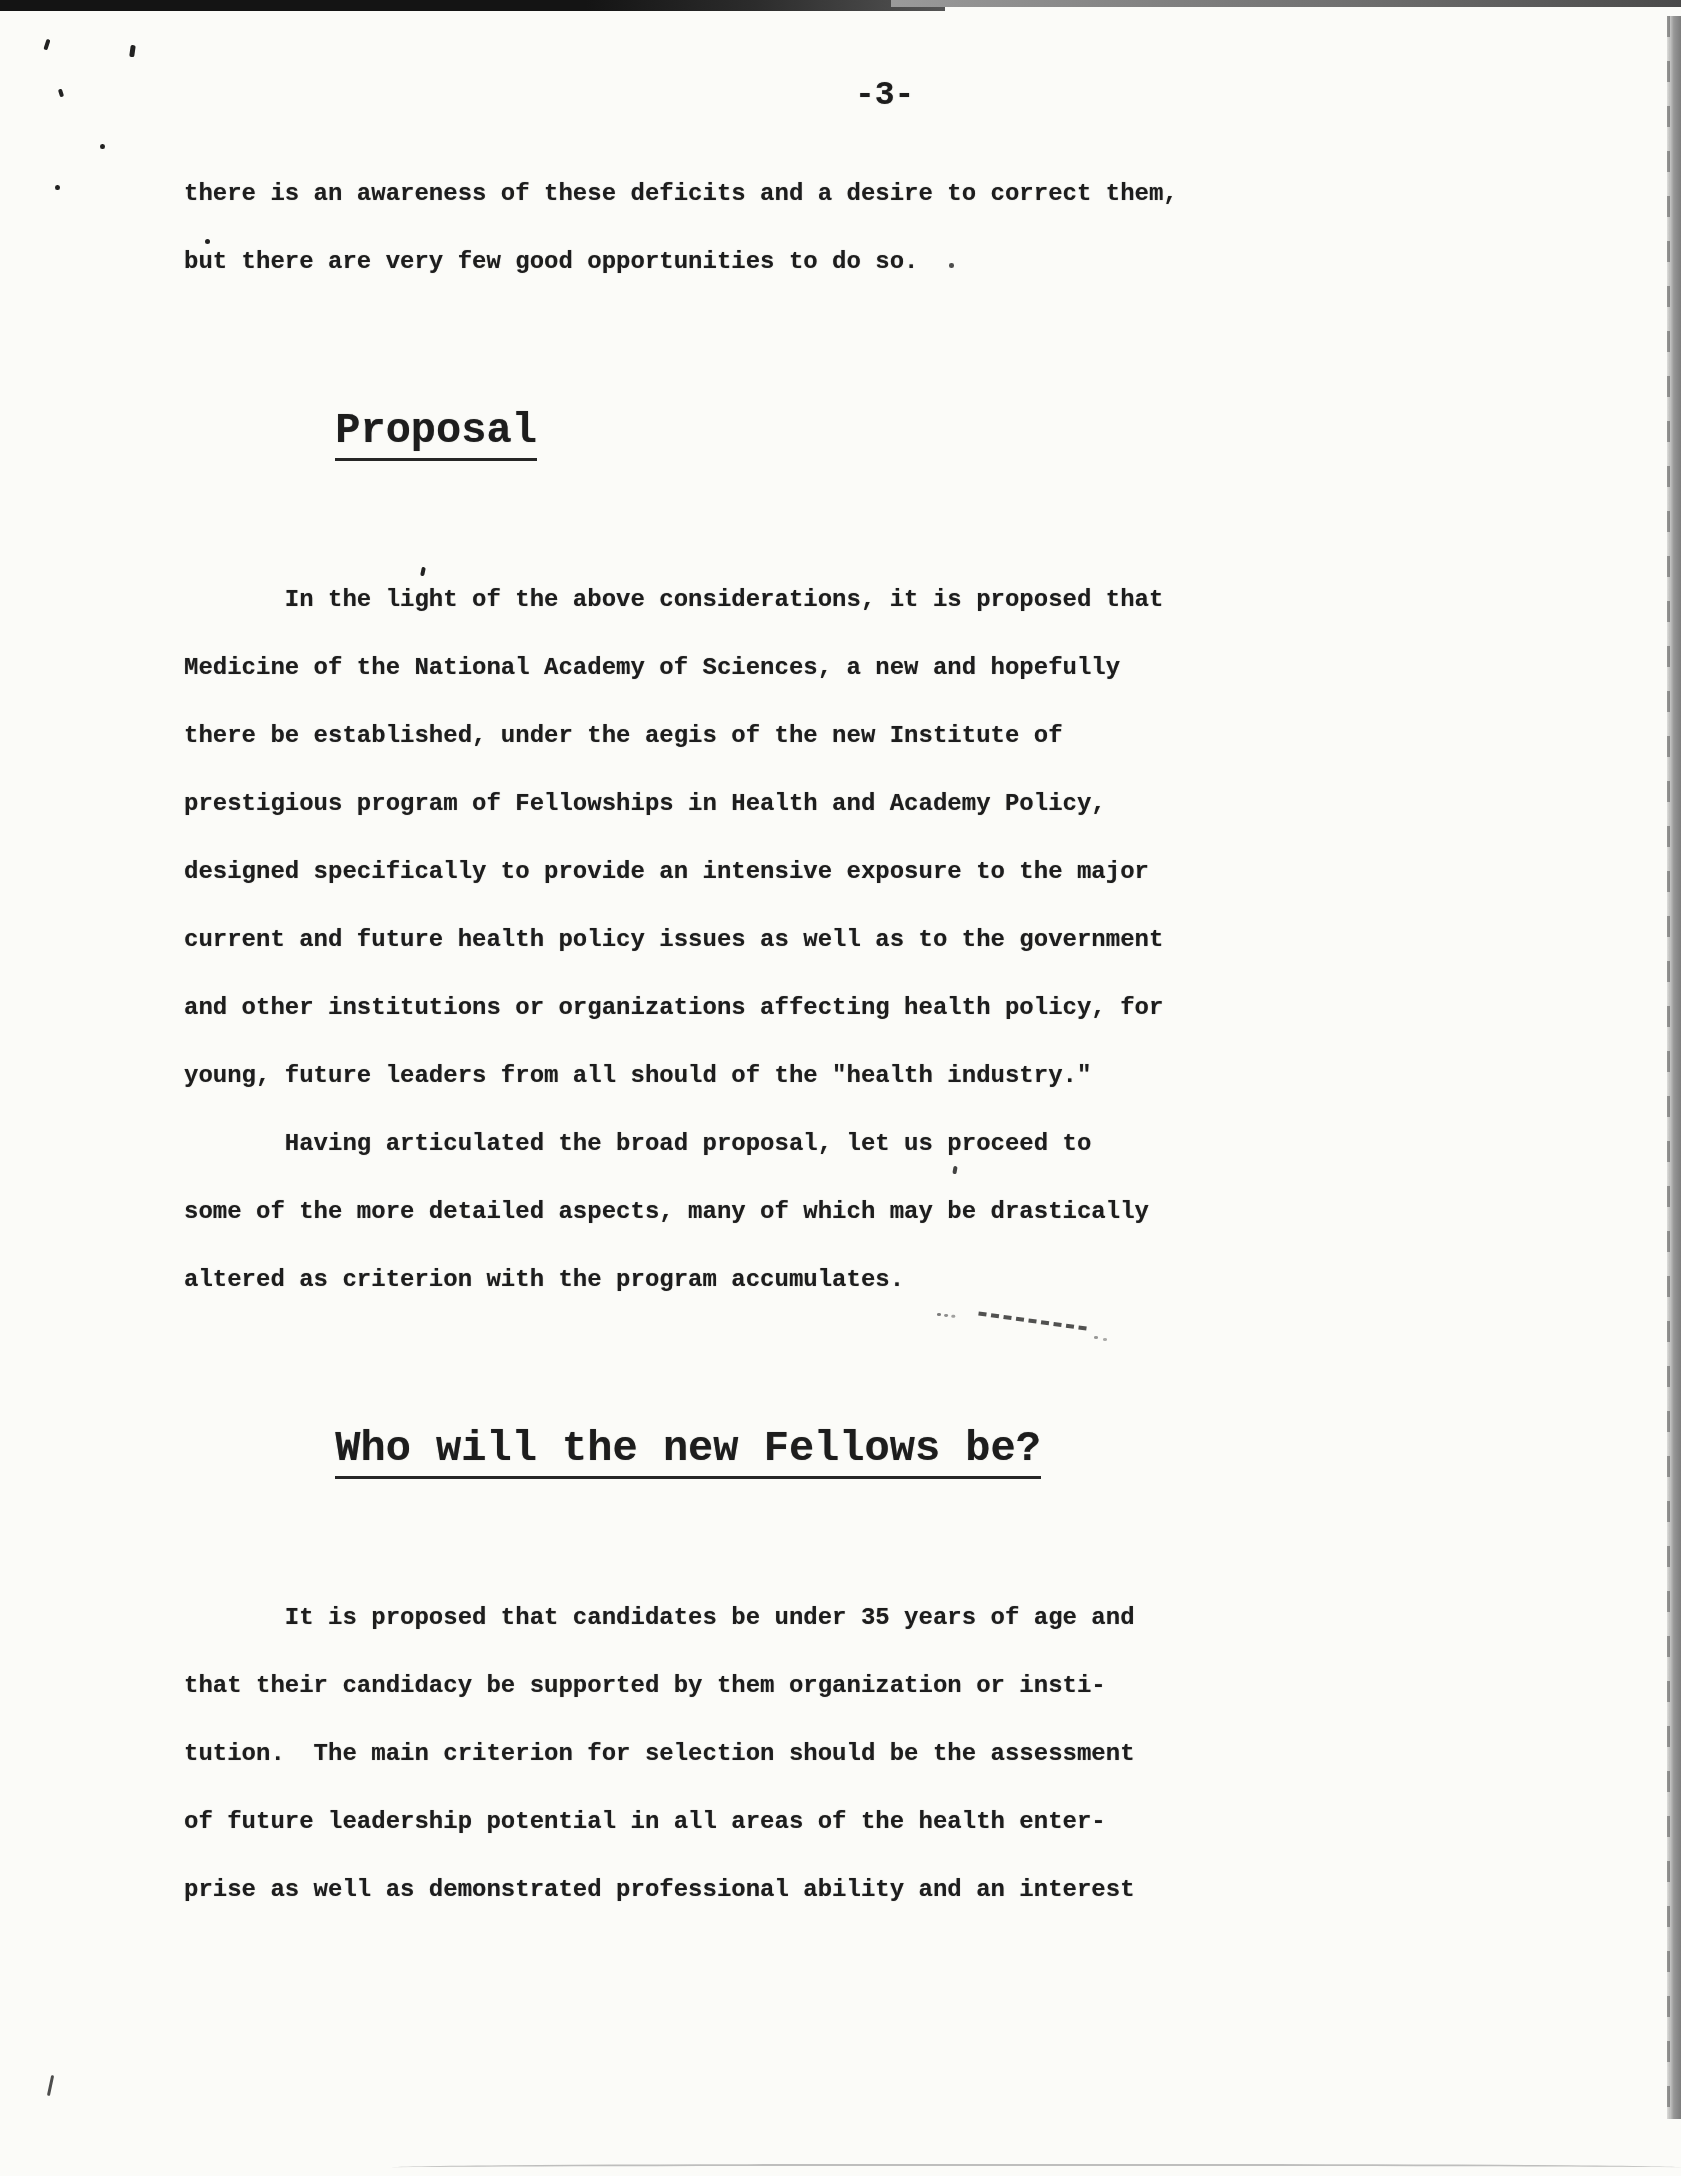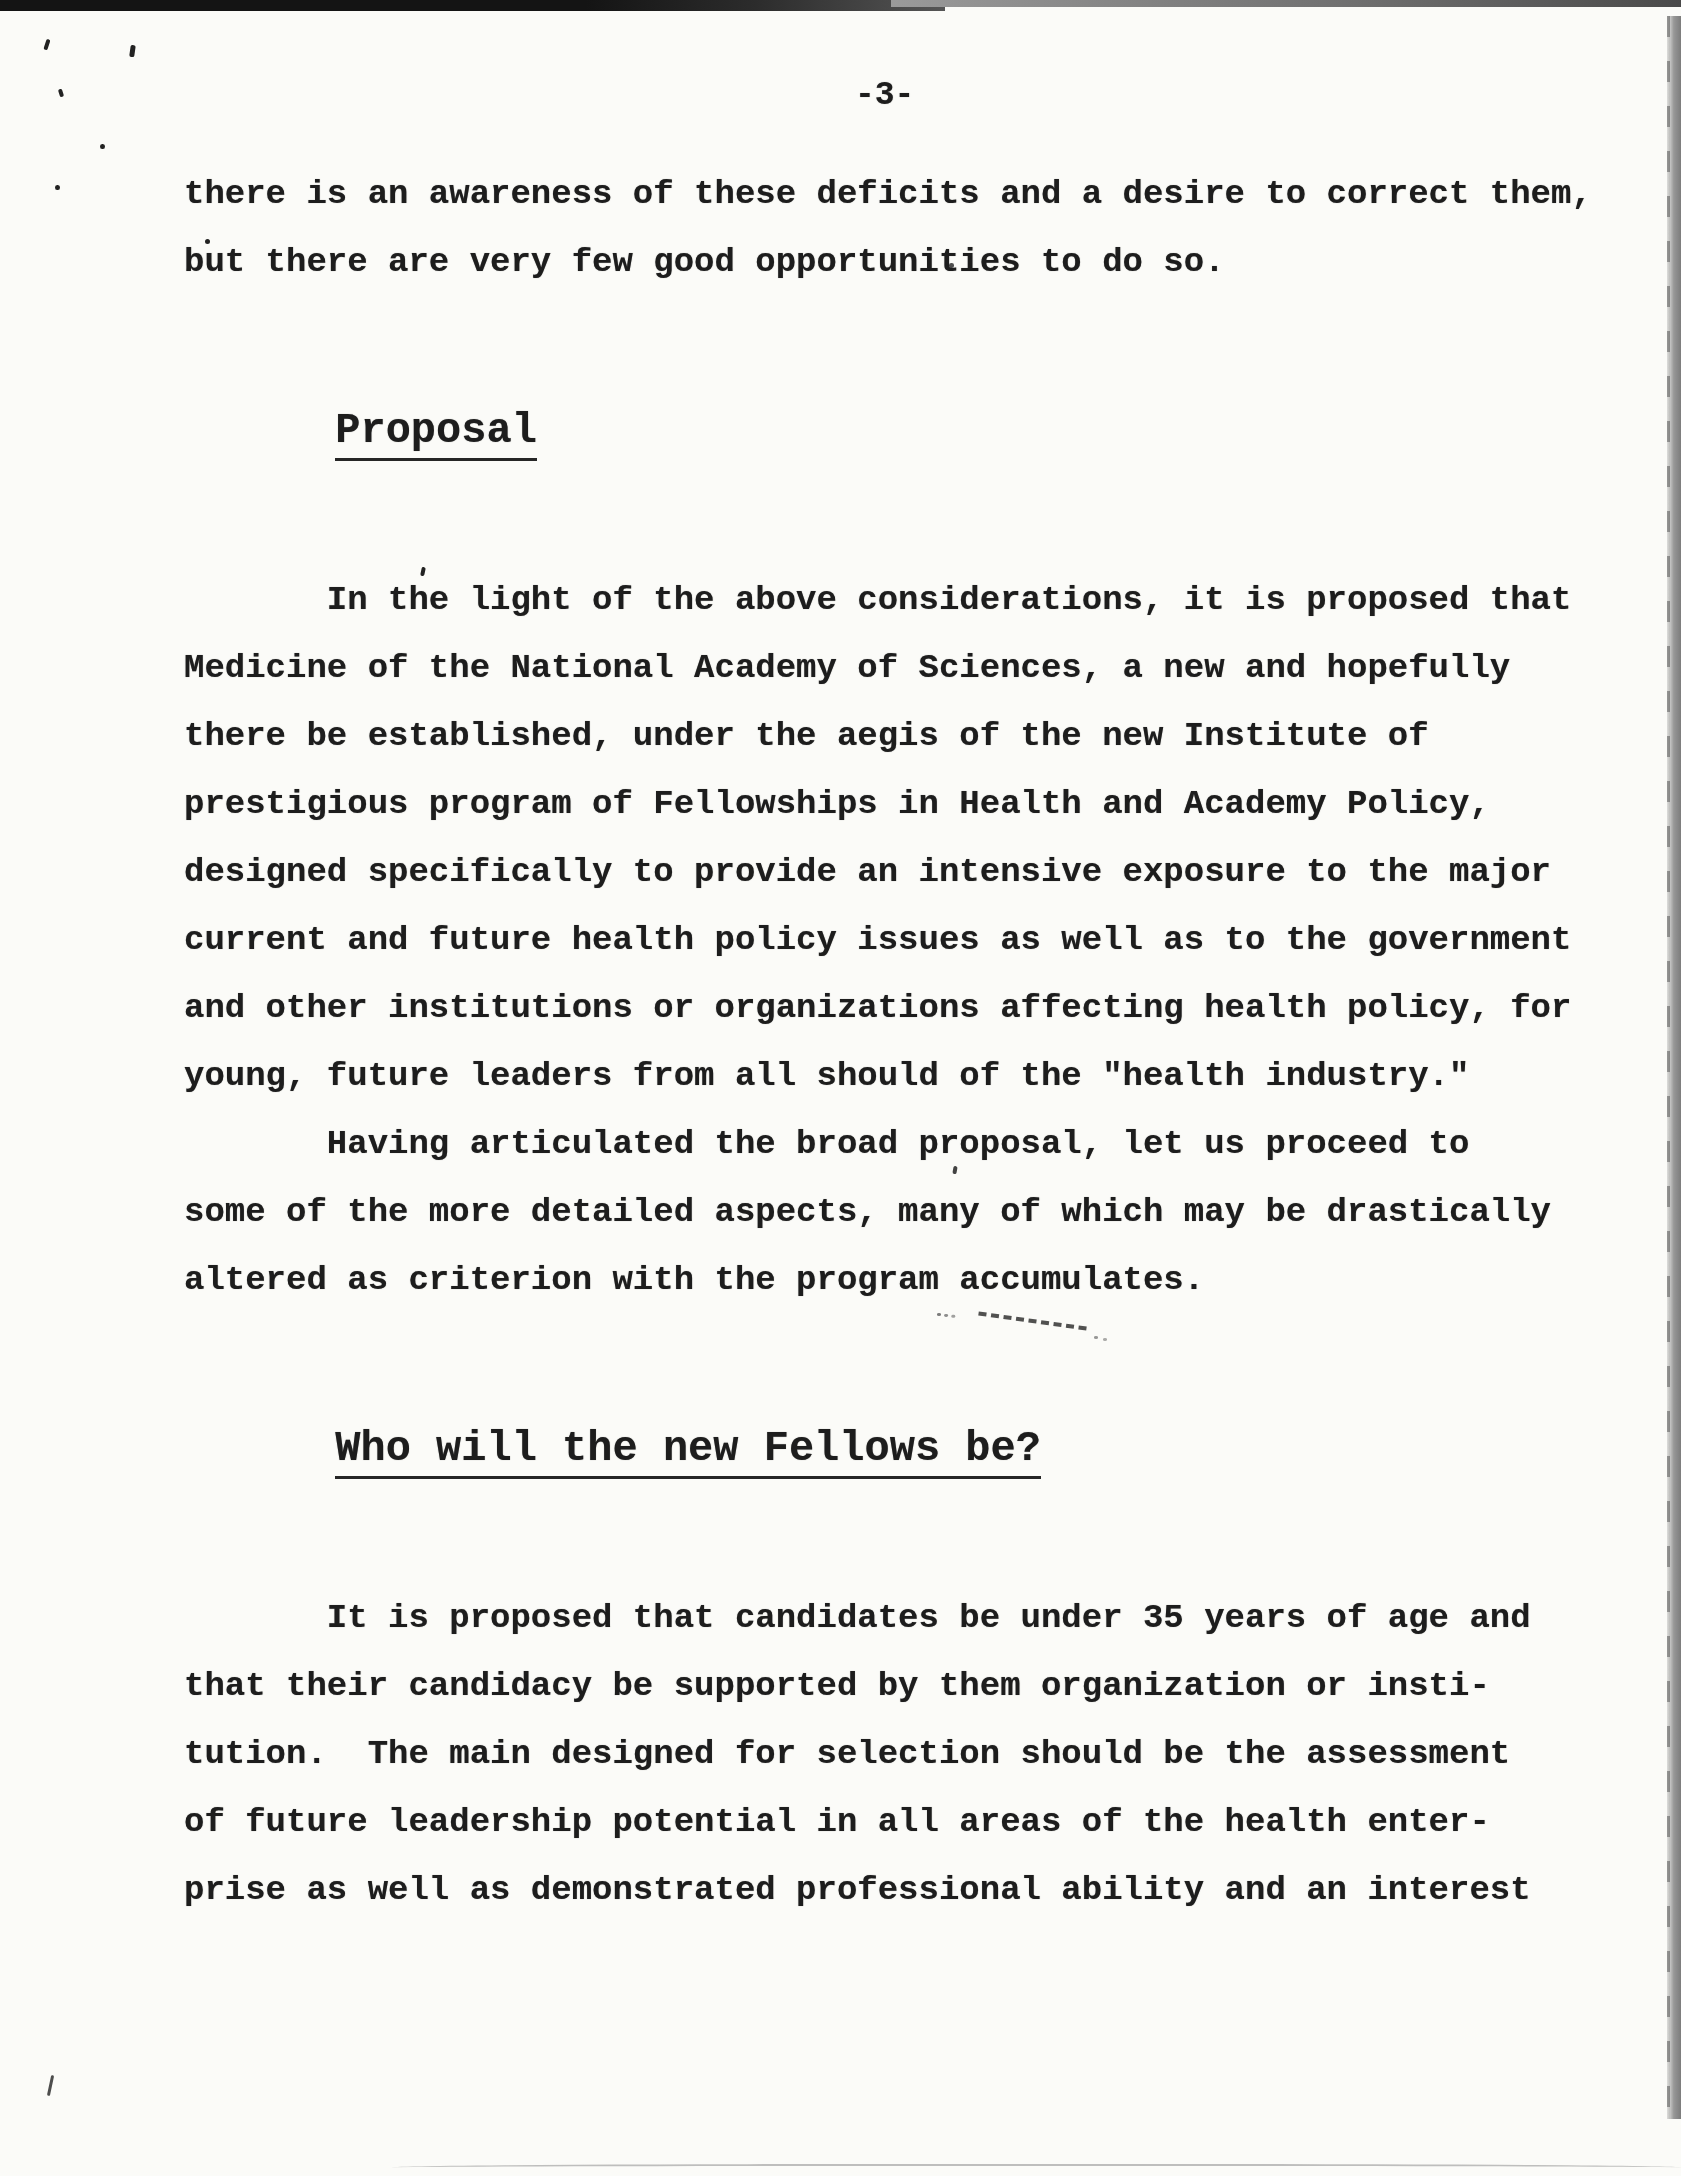--- a/index.html
+++ b/index.html
@@ -19,21 +19,21 @@
   .pageno {
     position: absolute; top: 77px; left: 855px;
     font-size: 33px; font-weight: bold;
     text-shadow: 0 0 0.9px rgba(25,25,25,.5);
     white-space: pre;
   }
   .content {
     position: absolute; left: 184px; top: 160px; width: 1444px;
   }
   .line {
-    font-size: 34px; line-height: 68px; font-weight: bold;
+    font-size: 24px; line-height: 68px; font-weight: bold;
     white-space: pre;
     text-shadow: 0 0 0.9px rgba(25,25,25,.5);
   }
   .heading {
     margin-top: 33px; margin-bottom: 33px;
     font-size: 42px; line-height: 68px; font-weight: bold;
     white-space: pre;
     text-shadow: 0 0 0.9px rgba(25,25,25,.5);
   }
   .heading .u {
@@ -140,21 +140,21 @@
       <div class="line">altered as criterion with the program accumulates.</div>
     </div>
 
     <div class="heading">
       <span class="u">Who will the new Fellows be?</span>
     </div>
 
     <div class="para">
       <div class="line">       It is proposed that candidates be under 35 years of age and</div>
       <div class="line">that their candidacy be supported by them organization or insti-</div>
-      <div class="line">tution.  The main designed for selection should be the assessment</div>
+      <div class="line">tution.  The main criterion for selection should be the assessment</div>
       <div class="line">of future leadership potential in all areas of the health enter-</div>
       <div class="line">prise as well as demonstrated professional ability and an interest</div>
 
     </div>
 
   </div>
 </div>
 
 
 </body></html>

